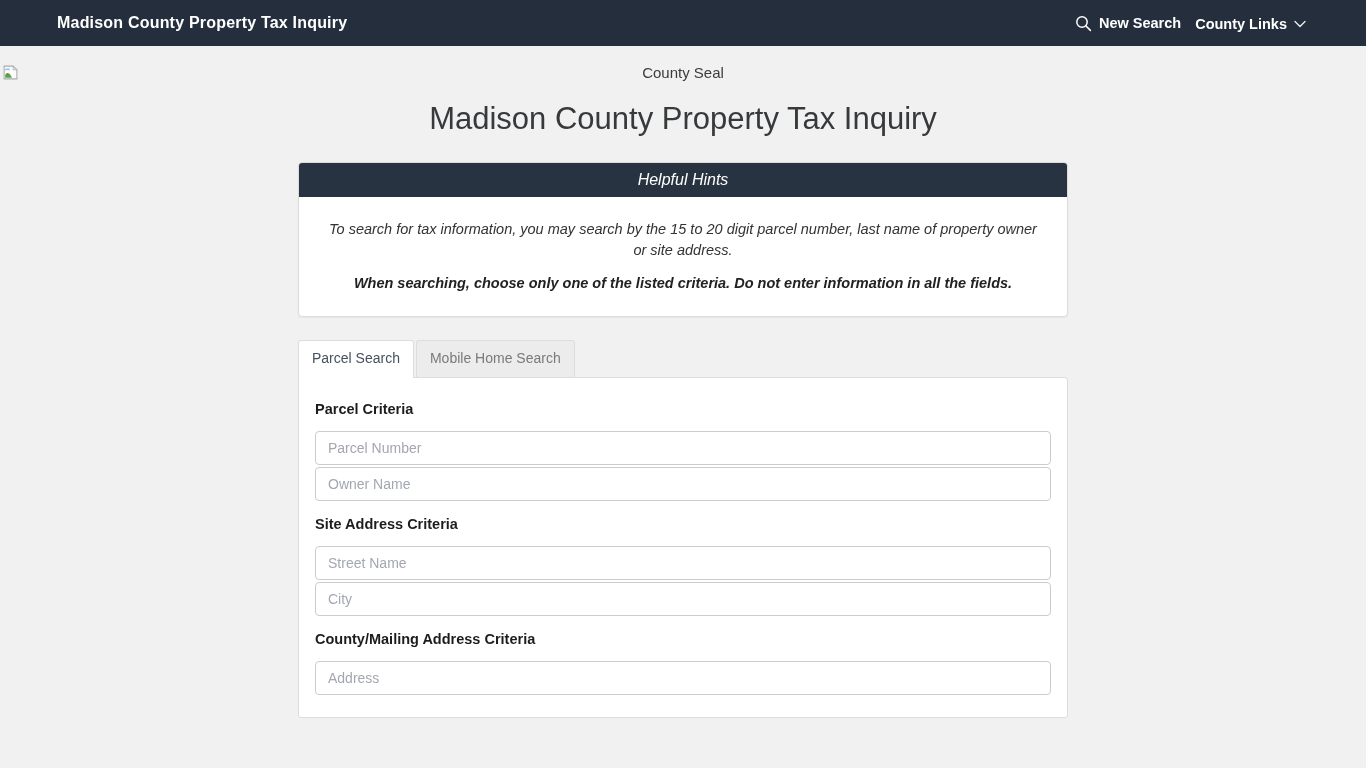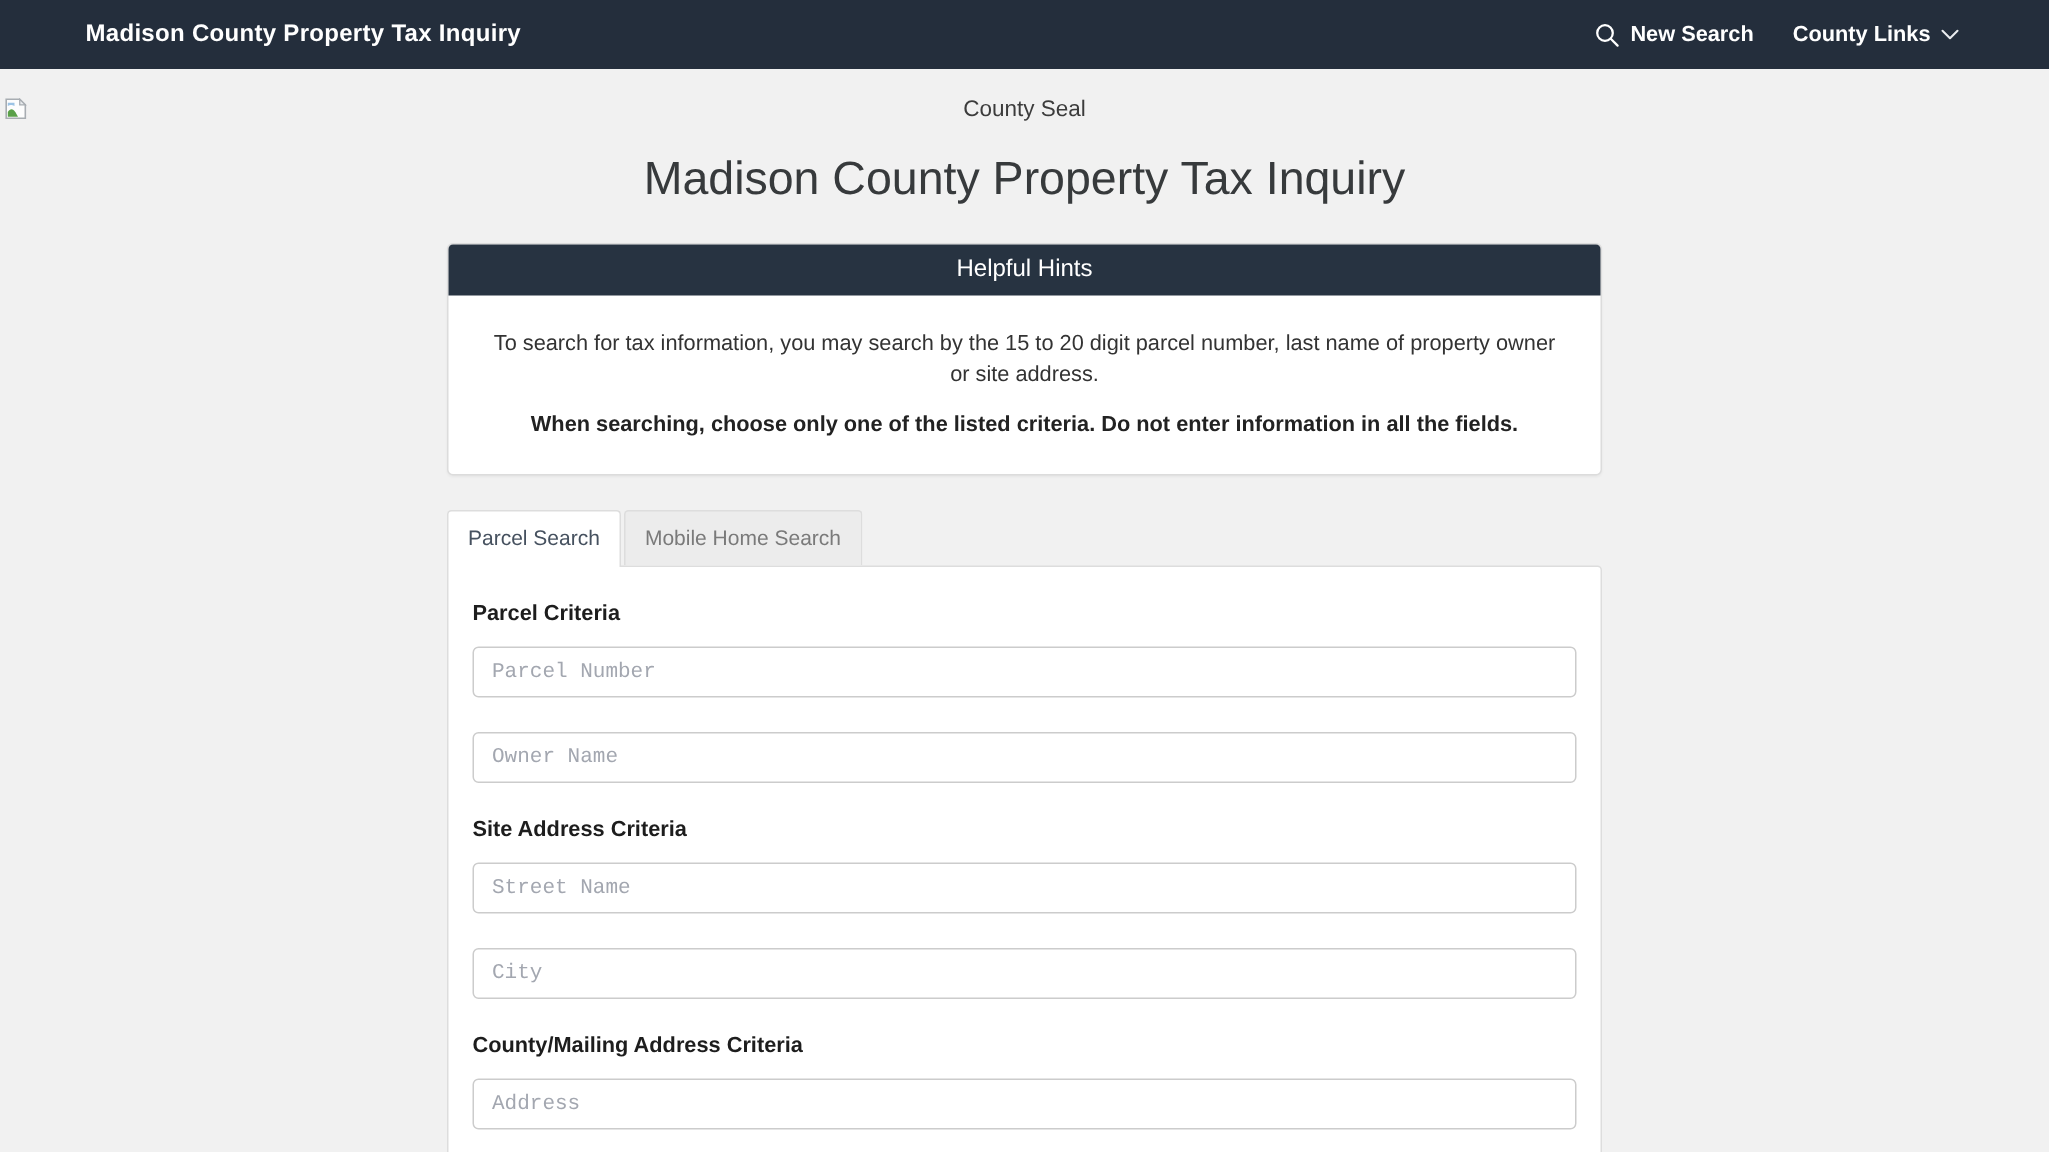--- a/index.html
+++ b/index.html
@@ -21,21 +21,21 @@
     padding: 0 60px 0 57px;
   }
   .navbar-brand {
     color: #fff;
     font-size: 16px;
     font-weight: 700;
     letter-spacing: .2px;
     text-decoration: none;
     cursor: pointer;
   }
-  .navbar-right { display: flex; align-items: flex-start; gap: 26px; }
+  .navbar-right { display: flex; align-items: flex-end; gap: 14px; }
   .nav-link {
     display: flex; align-items: center; gap: 7px;
     color: #fff; font-size: 14.5px; font-weight: 600;
     text-decoration: none; cursor: pointer;
   }
   .nav-link svg { display: block; }
 
   
   .seal-row {
     position: relative;
@@ -62,20 +62,21 @@
   }
 
   
   .hints-panel {
     width: 770px;
     margin: 22px auto 0;
     background: #fff;
     border: 1px solid #dcdcdc;
     border-radius: 4px;
     box-shadow: 0 1px 2px rgba(0,0,0,.05);
+    font-style: italic;
   }
   .hints-header {
     background: #273341;
     color: #fff;
     text-align: center;
     font-size: 16px;
     padding: 8px 10px;
     border-radius: 3px 3px 0 0;
   }
   .hints-body {
@@ -144,27 +145,27 @@
     color: #1d1d1d;
     margin: 9px 0 14px;
   }
   .criteria-heading.spaced { margin-top: 15px; }
   .text-input {
     display: block;
     width: 100%;
     height: 34px;
     padding: 6px 12px;
     font-size: 14px;
-    font-family: Liberation Mono, monospace;
+    font-family: Liberation Sans, sans-serif;
     color: #555;
     background: #fff;
     border: 1px solid #ccc;
     border-radius: 4px;
     outline: none;
-    margin-bottom: 23px;
+    margin-bottom: 2px;
   }
   .text-input::placeholder { color: #a3a7b0; opacity: 1; }
   .input-row { display: flex; gap: 16px; }
   .input-row .text-input { flex: 1; }
 </style>
 </head>
 <body>
 
 <header class="navbar">
   <a class="navbar-brand">Madison County Property Tax Inquiry</a>

